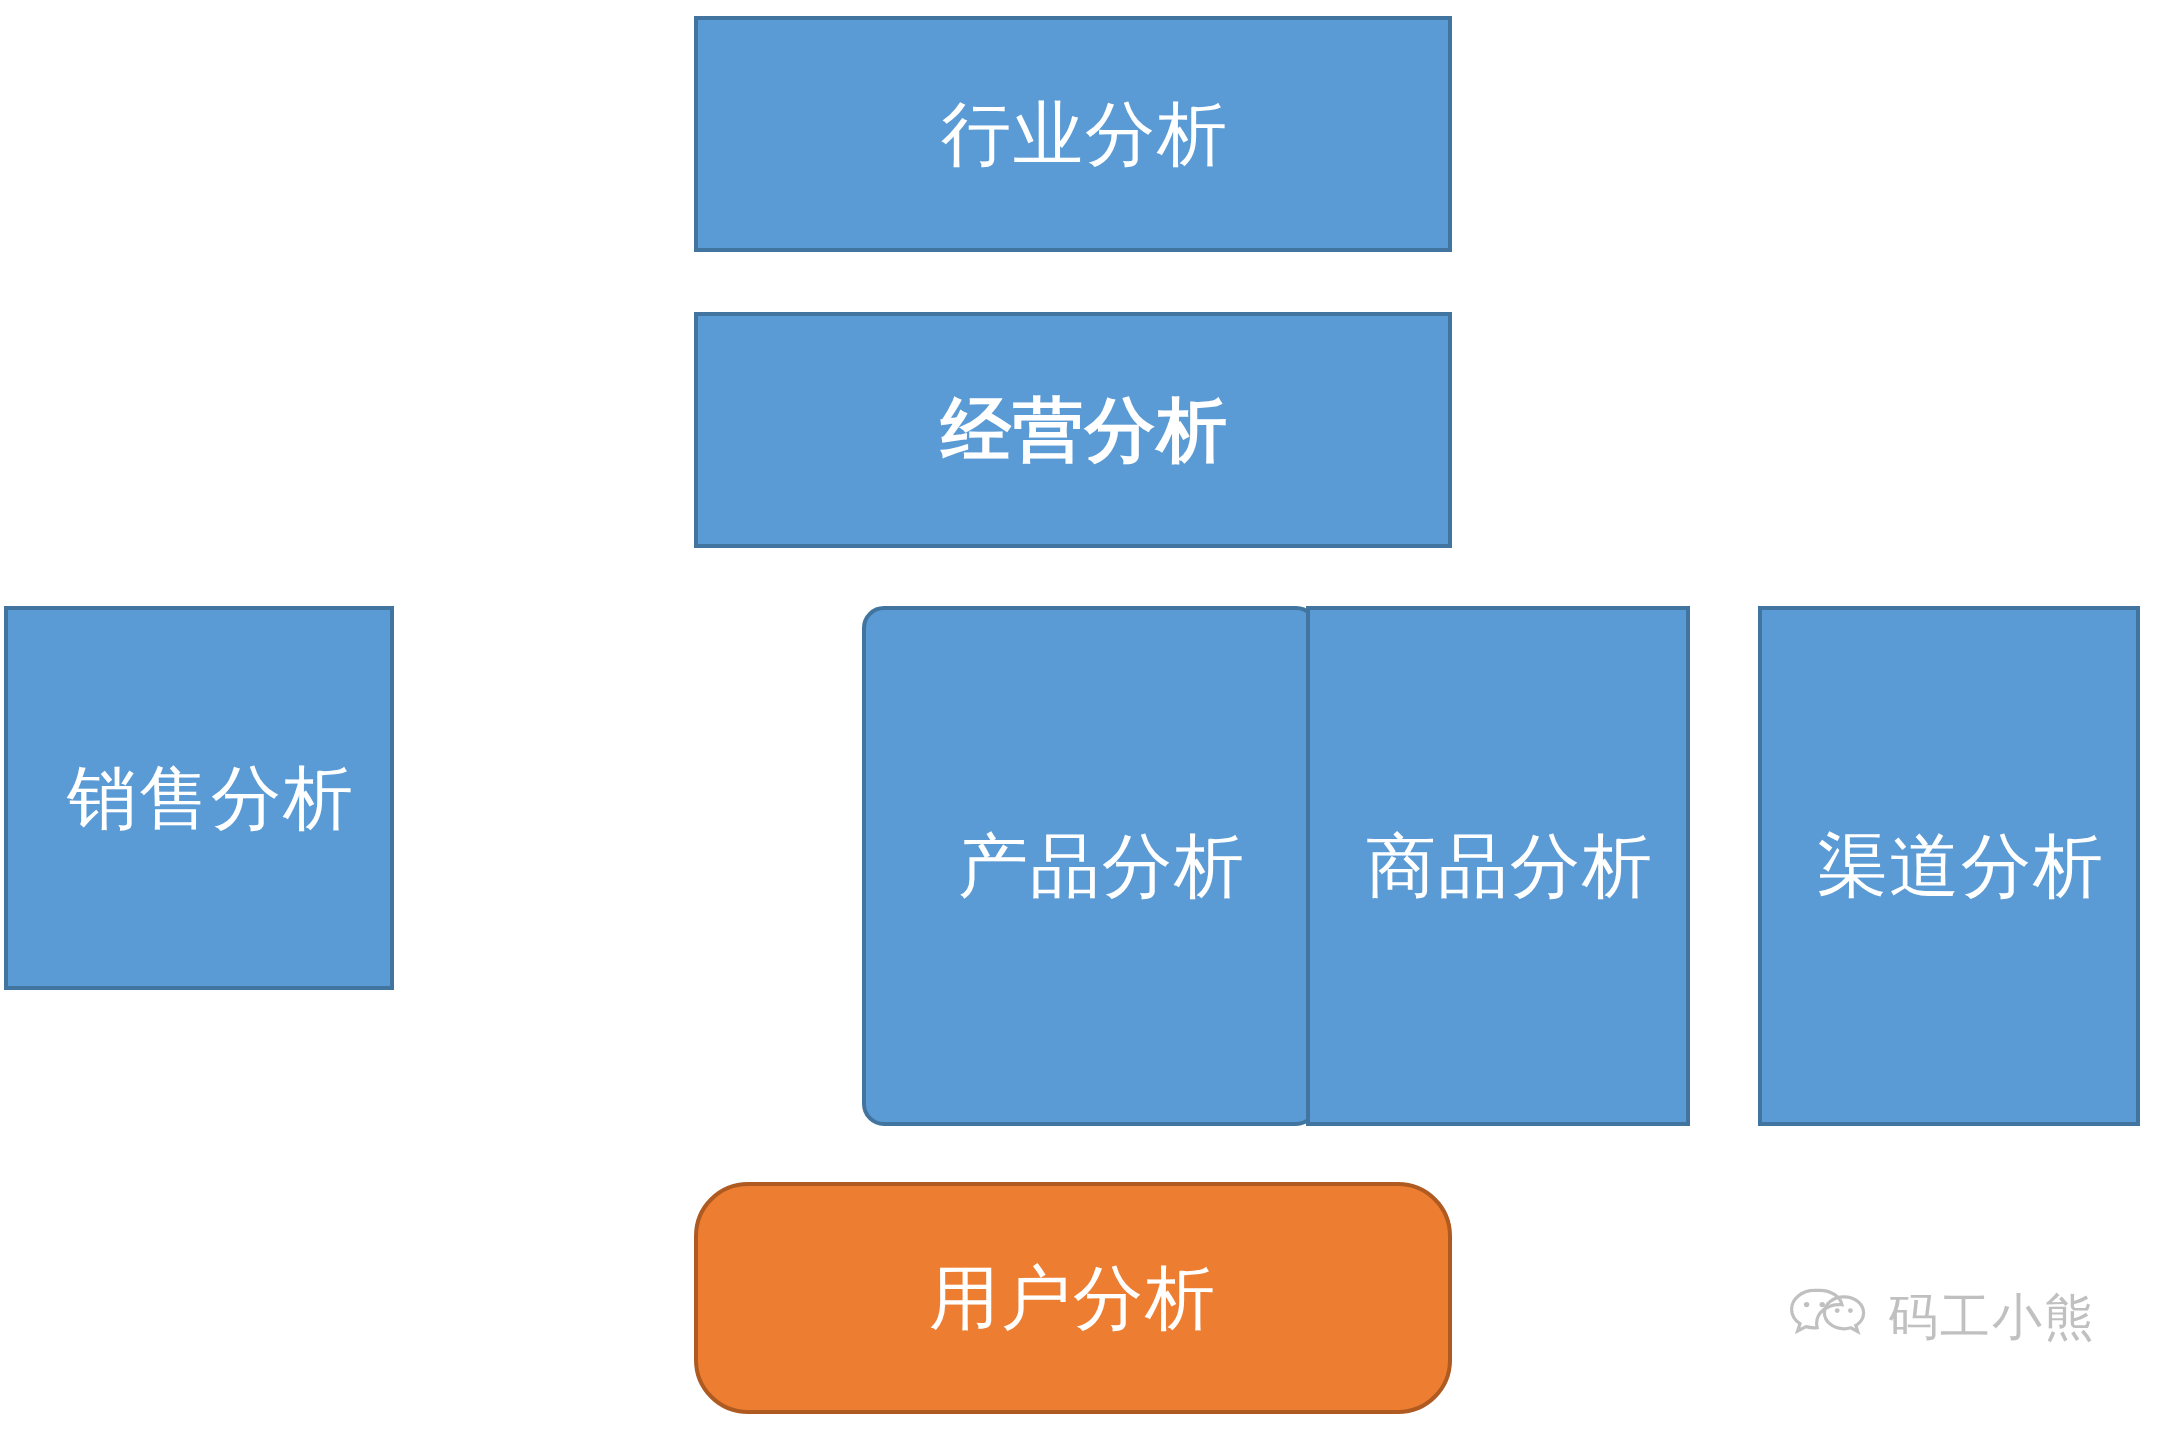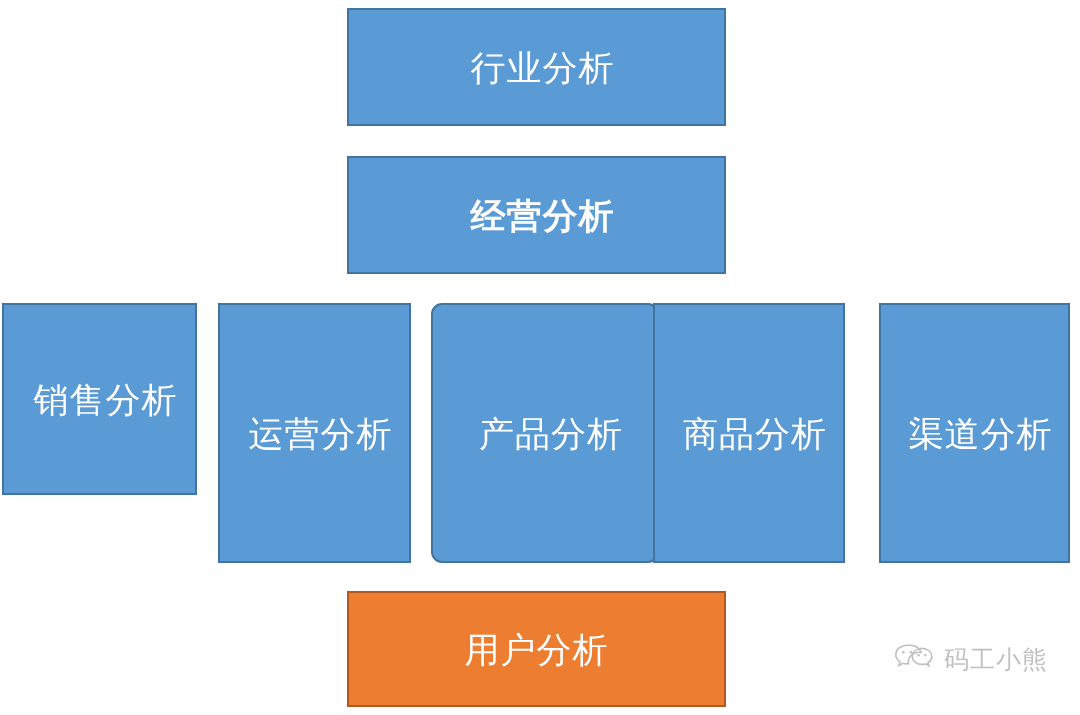--- a/index.html
+++ b/index.html
@@ -49,21 +49,21 @@
   #node-industry      { left: 347px; top: 8px;   width: 379px; height: 118px; }
   
   #node-operation     { left: 347px; top: 156px; width: 379px; height: 118px; font-weight: bold; }
   
   #node-sales         { left: 2px;   top: 303px; width: 195px; height: 192px; }
   #node-ops           { left: 218px; top: 303px; width: 193px; height: 260px; }
   #node-product       { left: 431px; top: 303px; width: 228px; height: 260px; border-radius: 11px; }
   #node-goods         { left: 653px; top: 303px; width: 192px; height: 260px; }
   #node-channel       { left: 879px; top: 303px; width: 191px; height: 260px; }
   
-  #node-user          { left: 347px; top: 591px; width: 379px; height: 116px; }
+  #node-user          { left: 347px; top: 591px; width: 379px; height: 116px; border-radius: 27px; }
 
   
   #watermark {
     position: absolute;
     left: 893px;
     top: 643px;
     display: flex;
     align-items: center;
     gap: 9px;
     opacity: 0.62;
@@ -92,23 +92,20 @@
     <span class="node-label">行业分析</span>
   </div>
 
   <div class="node blue" id="node-operation">
     <span class="node-label">经营分析</span>
   </div>
 
   <div class="node blue" id="node-sales">
     <span class="node-label">销售分析</span>
   </div>
-  <div class="node blue" id="node-ops">
-    <span class="node-label">运营分析</span>
-  </div>
   <div class="node blue" id="node-product">
     <span class="node-label">产品分析</span>
   </div>
   <div class="node blue" id="node-goods">
     <span class="node-label">商品分析</span>
   </div>
   <div class="node blue" id="node-channel">
     <span class="node-label">渠道分析</span>
   </div>
 

